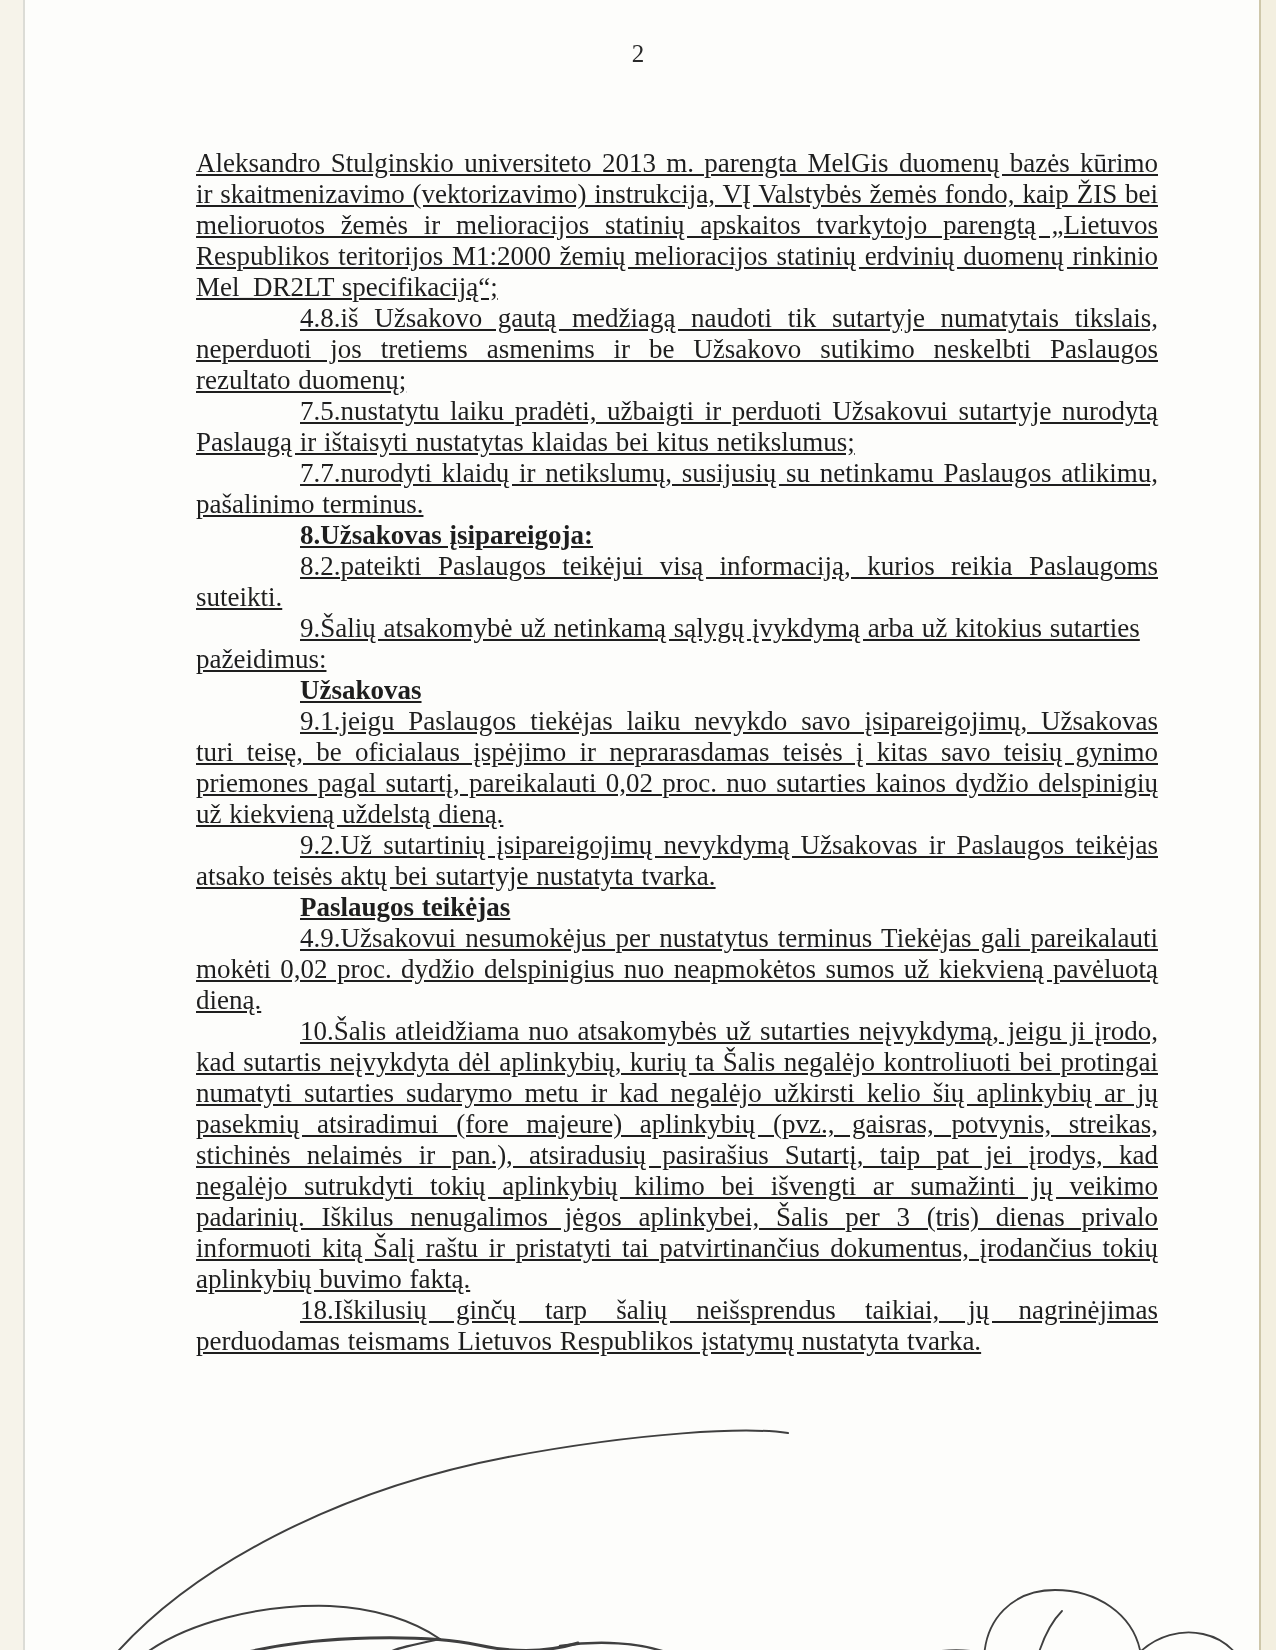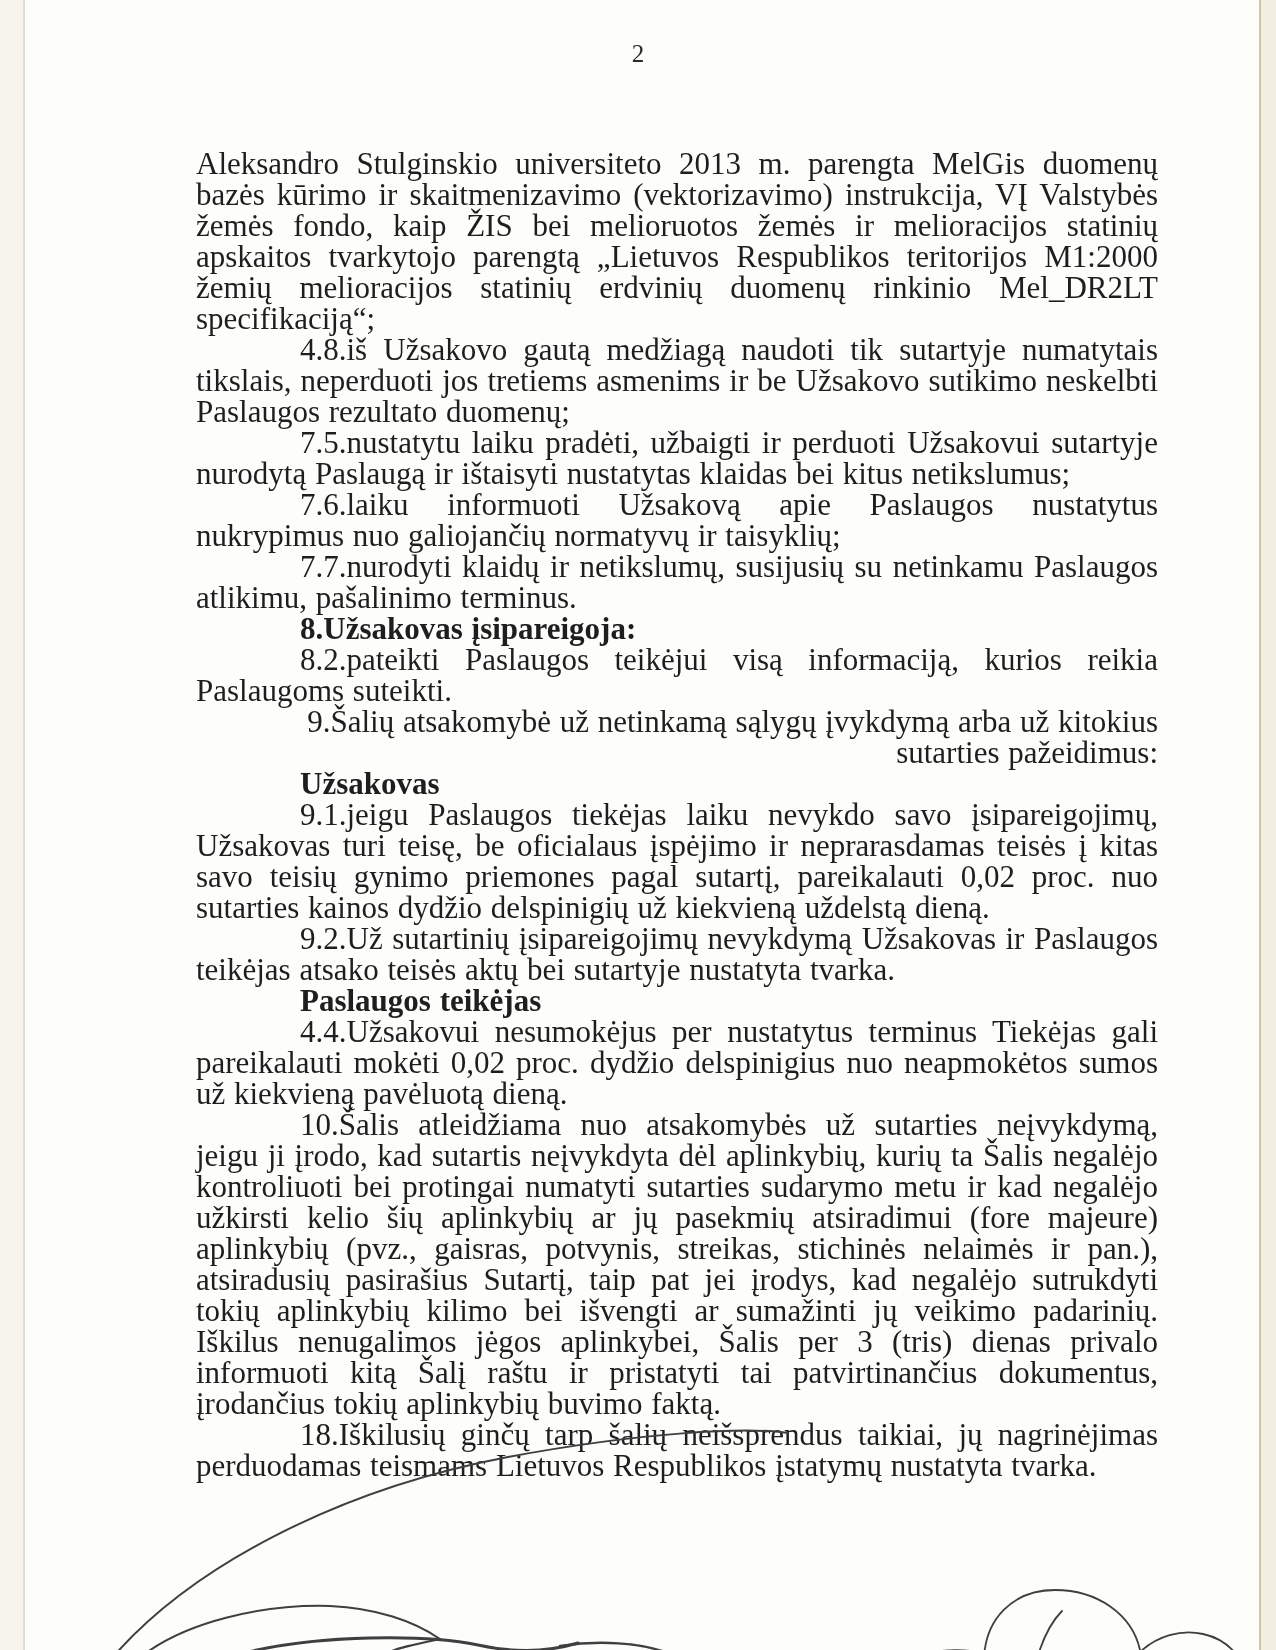--- a/index.html
+++ b/index.html
@@ -41,32 +41,33 @@
     width: 100%;
     text-align: center;
     font-size: 25px;
     color: #2a2a2a;
   }
   .text-block {
     position: absolute;
     left: 196px;
     top: 148px;
     width: 962px;
-    font-size: 31px;
+    font-size: 27px;
     line-height: 31px;
     text-align: justify;
     word-spacing: 1px;
+    text-decoration: underline;
   }
   .text-block p {
     margin: 0;
     padding: 0;
   }
   .indent { text-indent: 104px; }
   .bold { font-weight: bold; }
-  .nojust { text-align: right; }
+  .nojust { text-align: left; }
   .signatures {
     position: absolute;
     left: 0;
     top: 1400px;
     width: 1276px;
     height: 250px;
     pointer-events: none;
   }
   .signatures svg { display: block; }
 </style>
@@ -79,30 +80,29 @@
   <div class="edge-left-line"></div>
   <div class="edge-right-line"></div>
   <div class="edge-right-strip"></div>
 
   <div class="page-number">2</div>
 
   <div class="text-block">
     <p>Aleksandro Stulginskio universiteto 2013 m. parengta MelGis duomenų bazės kūrimo ir skaitmenizavimo (vektorizavimo) instrukcija, VĮ Valstybės žemės fondo, kaip ŽIS bei melioruotos žemės ir melioracijos statinių apskaitos tvarkytojo parengtą „Lietuvos Respublikos teritorijos M1:2000 žemių melioracijos statinių erdvinių duomenų rinkinio Mel_DR2LT specifikaciją“;</p>
     <p class="indent">4.8.iš Užsakovo gautą medžiagą naudoti tik sutartyje numatytais tikslais, neperduoti jos tretiems asmenims ir be Užsakovo sutikimo neskelbti Paslaugos rezultato duomenų;</p>
     <p class="indent">7.5.nustatytu laiku pradėti, užbaigti ir perduoti Užsakovui sutartyje nurodytą Paslaugą ir ištaisyti nustatytas klaidas bei kitus netikslumus;</p>
-    <p class="indent">7.6.laiku informuoti Užsakovą apie Paslaugos nustatytus nukrypimus nuo galiojančių normatyvų ir taisyklių;</p>
     <p class="indent">7.7.nurodyti klaidų ir netikslumų, susijusių su netinkamu Paslaugos atlikimu, pašalinimo terminus.</p>
     <p class="indent bold">8.Užsakovas įsipareigoja:</p>
     <p class="indent">8.2.pateikti Paslaugos teikėjui visą informaciją,  kurios reikia Paslaugoms suteikti.</p>
     <p class="indent nojust">9.Šalių atsakomybė už netinkamą sąlygų įvykdymą arba už kitokius sutarties pažeidimus:</p>
     <p class="indent bold">Užsakovas</p>
     <p class="indent">9.1.jeigu Paslaugos tiekėjas laiku nevykdo savo įsipareigojimų, Užsakovas turi teisę, be oficialaus įspėjimo ir neprarasdamas teisės į kitas savo teisių gynimo priemones pagal sutartį, pareikalauti 0,02 proc. nuo sutarties kainos dydžio delspinigių už kiekvieną uždelstą dieną.</p>
     <p class="indent">9.2.Už sutartinių įsipareigojimų nevykdymą Užsakovas ir Paslaugos teikėjas atsako teisės aktų bei sutartyje nustatyta tvarka.</p>
     <p class="indent bold">Paslaugos teikėjas</p>
-    <p class="indent">4.4.Užsakovui nesumokėjus per nustatytus terminus Tiekėjas gali pareikalauti mokėti 0,02 proc. dydžio delspinigius nuo neapmokėtos sumos už kiekvieną pavėluotą dieną.</p>
+    <p class="indent">4.9.Užsakovui nesumokėjus per nustatytus terminus Tiekėjas gali pareikalauti mokėti 0,02 proc. dydžio delspinigius nuo neapmokėtos sumos už kiekvieną pavėluotą dieną.</p>
     <p class="indent">10.Šalis atleidžiama nuo atsakomybės už sutarties neįvykdymą, jeigu ji įrodo, kad sutartis neįvykdyta dėl aplinkybių, kurių ta Šalis negalėjo kontroliuoti bei protingai numatyti sutarties sudarymo metu ir kad negalėjo užkirsti kelio šių aplinkybių ar jų pasekmių atsiradimui (fore majeure) aplinkybių (pvz., gaisras, potvynis, streikas, stichinės nelaimės ir pan.), atsiradusių pasirašius Sutartį, taip pat jei įrodys, kad negalėjo sutrukdyti tokių aplinkybių kilimo bei išvengti ar sumažinti jų veikimo padarinių. Iškilus nenugalimos jėgos aplinkybei, Šalis per 3 (tris) dienas privalo informuoti kitą Šalį raštu ir pristatyti tai patvirtinančius dokumentus, įrodančius tokių aplinkybių buvimo faktą.</p>
     <p class="indent">18.Iškilusių ginčų tarp šalių neišsprendus taikiai, jų nagrinėjimas perduodamas teismams Lietuvos Respublikos įstatymų nustatyta tvarka.</p>
   </div>
 
   <div class="signatures">
     <svg width="1276" height="250" viewBox="0 0 1276 250" xmlns="http://www.w3.org/2000/svg">
       <g fill="none" stroke="#3f3f3f" stroke-linecap="round">
 
         <g>
           <path d="M112,258 C190,168 335,90 508,57 C642,32 746,27 788,33" stroke-width="2"></path>

